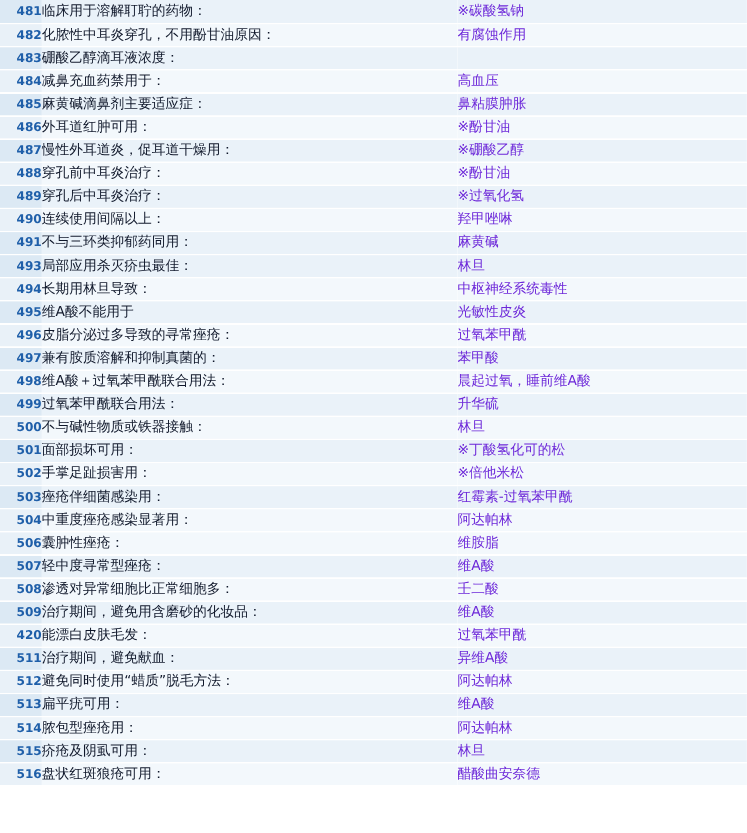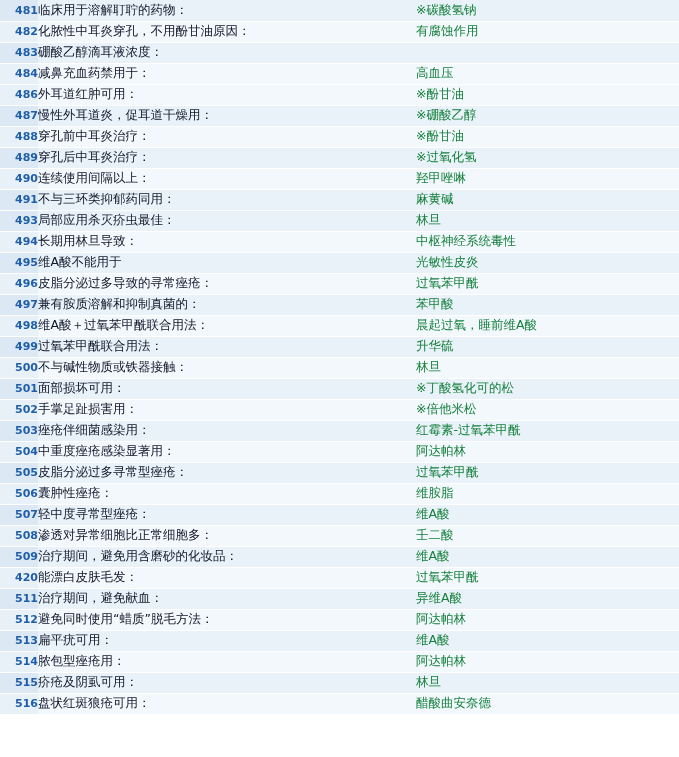--- a/index.html
+++ b/index.html
@@ -43,21 +43,21 @@
     width: 378px;
     padding-left: 8px;
     background: #eaf2f9;
     color: #0f172a;
     font-size: 12.5px;
   }
   td.col-a {
     width: 263px;
     padding-left: 8px;
     background: #eaf2f9;
-    color: #15803d;
+    color: #6d28d9;
     font-size: 12.5px;
   }
   tr.alt td.col-num {
     background: #e9f1f8;
   }
   tr.alt td.col-q,
   tr.alt td.col-a {
     background: #f3f8fc;
   }
 </style>
@@ -79,20 +79,25 @@
       <tr>
         <td class="col-num">483</td>
         <td class="col-q">硼酸乙醇滴耳液浓度：</td>
         <td class="col-a"></td>
       </tr>
       <tr class="alt">
         <td class="col-num">484</td>
         <td class="col-q">减鼻充血药禁用于：</td>
         <td class="col-a">高血压</td>
       </tr>
+      <tr>
+        <td class="col-num">485</td>
+        <td class="col-q">麻黄碱滴鼻剂主要适应症：</td>
+        <td class="col-a">鼻粘膜肿胀</td>
+      </tr>
       <tr class="alt">
         <td class="col-num">486</td>
         <td class="col-q">外耳道红肿可用：</td>
         <td class="col-a">※酚甘油</td>
       </tr>
       <tr>
         <td class="col-num">487</td>
         <td class="col-q">慢性外耳道炎，促耳道干燥用：</td>
         <td class="col-a">※硼酸乙醇</td>
       </tr>
@@ -168,25 +173,20 @@
       </tr>
       <tr>
         <td class="col-num">503</td>
         <td class="col-q">痤疮伴细菌感染用：</td>
         <td class="col-a">红霉素-过氧苯甲酰</td>
       </tr>
       <tr class="alt">
         <td class="col-num">504</td>
         <td class="col-q">中重度痤疮感染显著用：</td>
         <td class="col-a">阿达帕林</td>
-      </tr>
-      <tr>
-        <td class="col-num">505</td>
-        <td class="col-q">皮脂分泌过多寻常型痤疮：</td>
-        <td class="col-a">过氧苯甲酰</td>
       </tr>
       <tr class="alt">
         <td class="col-num">506</td>
         <td class="col-q">囊肿性痤疮：</td>
         <td class="col-a">维胺脂</td>
       </tr>
       <tr>
         <td class="col-num">507</td>
         <td class="col-q">轻中度寻常型痤疮：</td>
         <td class="col-a">维A酸</td>

